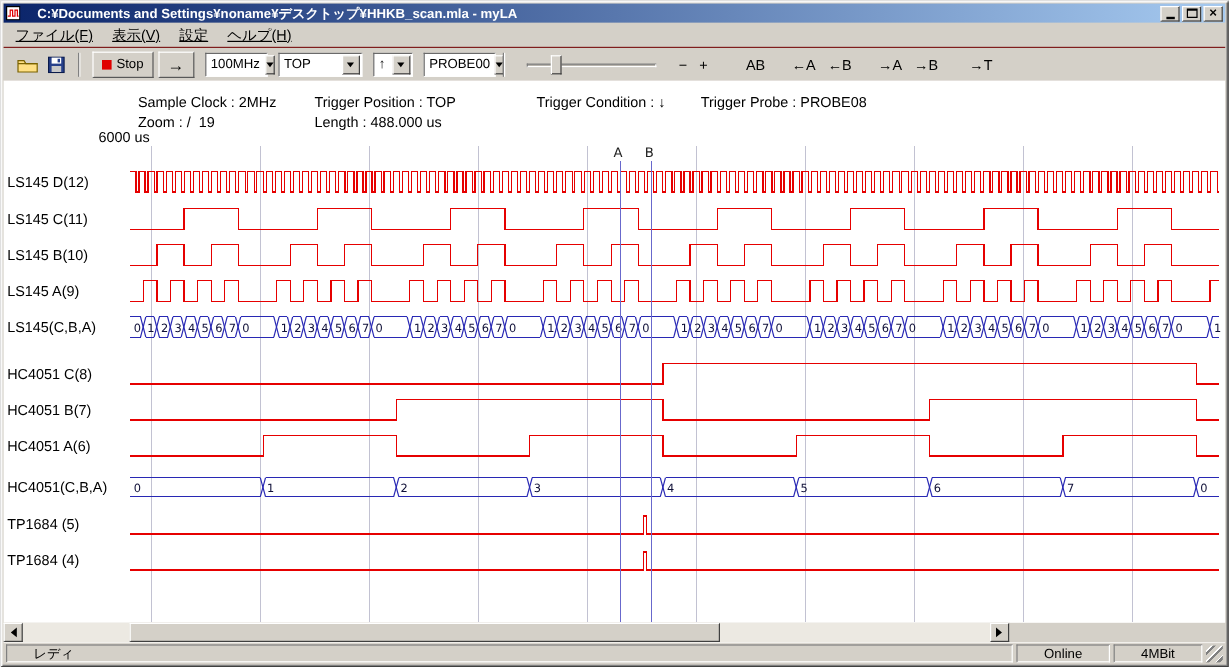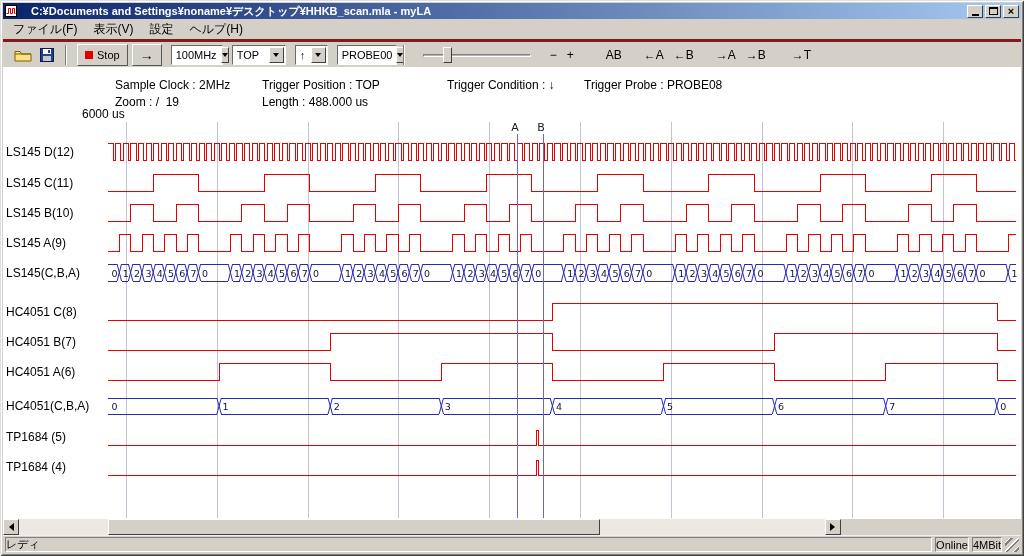--- a/index.html
+++ b/index.html
@@ -11,25 +11,25 @@
   .titlebar{position:absolute;left:3px;top:3px;right:3px;height:16px;z-index:6;
     background:linear-gradient(90deg,#0a246a,#a6caf0);display:flex;align-items:center;padding:0 2px;}
   .title-text{color:#fff;font-size:11px;font-weight:bold;margin-left:14px;flex:1;white-space:nowrap;overflow:hidden;}
   .cap-btn{width:16px;height:13px;background:#d4d0c8;border:1px solid;border-color:#fff #404040 #404040 #fff;
     margin-left:2px;display:flex;align-items:center;justify-content:center;font-size:10px;line-height:10px;color:#000;}
   .g-min{width:7px;height:2px;background:#000;margin-top:7px;}
   .g-max{width:9px;height:8px;border:1px solid #000;border-top-width:2px;}
   .g-close{font-weight:bold;font-size:11px;}
   
   .menubar{position:absolute;left:3px;top:19px;right:3px;height:20px;z-index:6;background:#d4d0c8;
-    display:flex;align-items:center;padding-left:2px;}
+    display:flex;align-items:center;padding-left:2px;text-decoration:underline;}
   .menu-item{font-size:12px;padding:2px 8px;color:#000;}
   
   .toolbar{position:absolute;left:3px;top:39px;right:3px;height:28px;z-index:6;background:#d4d0c8;
-    display:flex;align-items:center;padding-left:8px;border-top:3px solid #7f1d1d;}
+    display:flex;align-items:center;padding-left:8px;border-top:1px solid #7f1d1d;}
   .tb-icon-btn{width:24px;height:22px;display:flex;align-items:center;justify-content:center;}
   .tb-sep{width:2px;height:20px;border-left:1px solid #808080;border-right:1px solid #fff;margin:0 6px;}
   .tb-btn{height:22px;padding:0 7px;display:flex;align-items:center;gap:4px;background:#d4d0c8;font-size:11px;
     border:1px solid;border-color:#fff #585858 #585858 #fff;margin-left:4px;color:#000;}
   .stop-sq{width:8px;height:8px;background:#e00000;display:inline-block;}
   .run-glyph{font-size:14px;font-weight:bold;}
   .combo{height:20px;background:#fff;border:1px solid;border-color:#6a6a6a #fff #fff #6a6a6a;
     display:flex;align-items:center;margin-left:9px;}
   .combo-val{flex:1;font-size:11px;padding:0 4px;white-space:nowrap;color:#000;}
   .combo-arrow{width:15px;height:16px;background:#d4d0c8;border:1px solid;border-color:#fff #404040 #404040 #fff;
@@ -53,21 +53,21 @@
   .hscroll{position:absolute;left:3px;top:519px;width:838px;height:16px;background:#ece9e2;z-index:6;}
   .scroll-btn{position:absolute;top:0;width:16px;height:16px;background:#d4d0c8;
     border:1px solid;border-color:#fff #404040 #404040 #fff;display:flex;align-items:center;justify-content:center;}
   .scroll-btn.left{left:0;} .scroll-btn.right{right:0;}
   .scroll-thumb{position:absolute;left:105px;width:492px;top:0;height:16px;background:#d4d0c8;
     border:1px solid;border-color:#fff #404040 #404040 #fff;}
   
   .statusbar{position:absolute;left:3px;right:3px;top:535px;height:18px;background:#d4d0c8;z-index:6;
     display:flex;align-items:center;gap:3px;padding:1px 2px;border-top:1px solid #f2f0ec;}
   .sb-panel{height:15px;border:1px solid;border-color:#808080 #fff #fff #808080;font-size:11px;
-    padding:0 0;display:flex;align-items:center;color:#000;white-space:nowrap;text-align:right;}
+    padding:0 22px;display:flex;align-items:center;color:#000;white-space:nowrap;text-align:right;}
   .sb-ready{flex:1;}
   .sb-grip{width:14px;height:14px;
     background:repeating-linear-gradient(135deg,transparent 0 3px,#fff 3px 4px,#808080 4px 6px);}
 </style>
 </head>
 <body>
 
 <div class="window">
 
   <div class="titlebar">
@@ -116,21 +116,21 @@
     </div>
     <div class="tb-btn">
       <span class="run-glyph">→</span>
     </div>
     <div class="combo" style="width:52px">
       <span class="combo-val">100MHz</span>
       <span class="combo-arrow">
           <span class="tri-down"></span>
         </span>
     </div>
-    <div class="combo" style="width:54px">
+    <div class="combo" style="width:70px">
       <span class="combo-val">TOP</span>
       <span class="combo-arrow">
           <span class="tri-down"></span>
         </span>
     </div>
     <div class="combo" style="width:33px">
       <span class="combo-val">↑</span>
       <span class="combo-arrow">
           <span class="tri-down"></span>
         </span>

